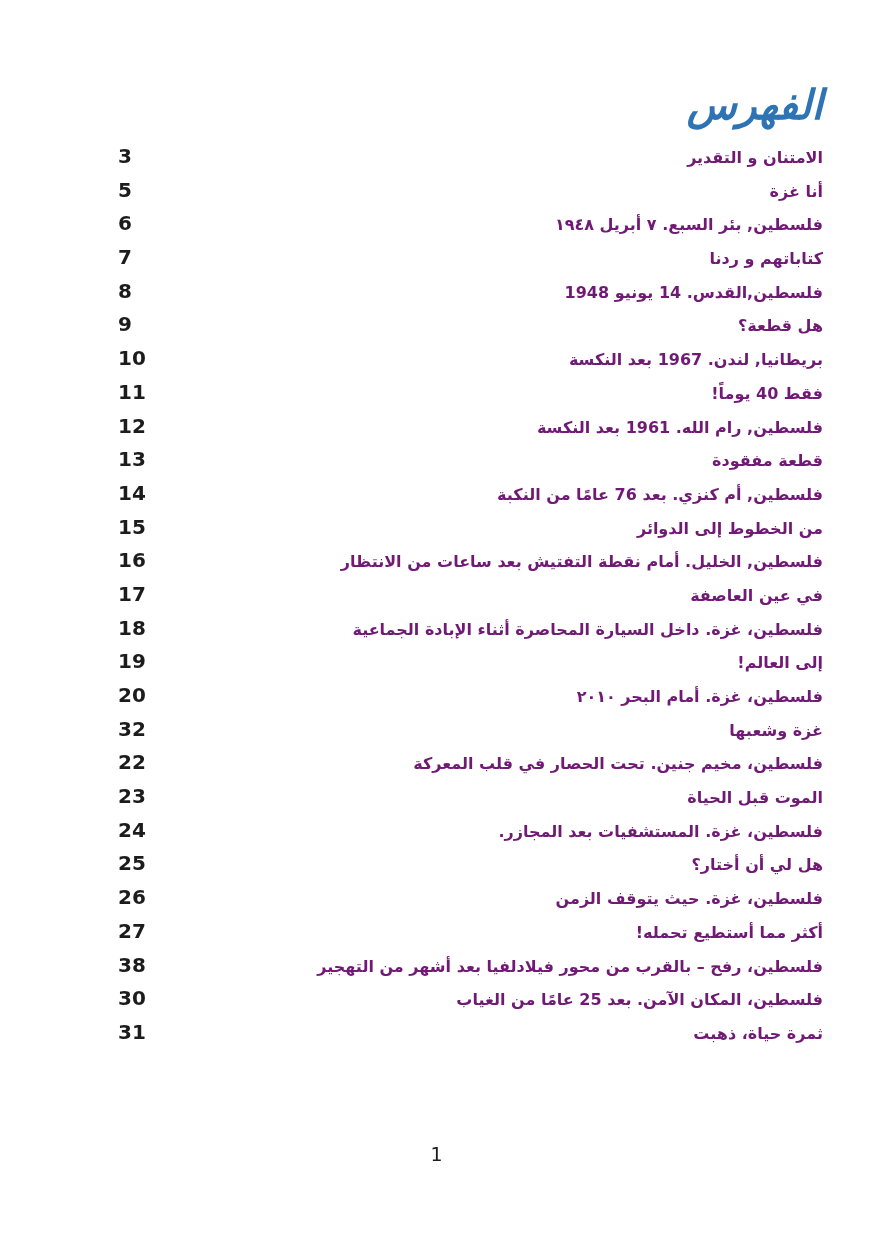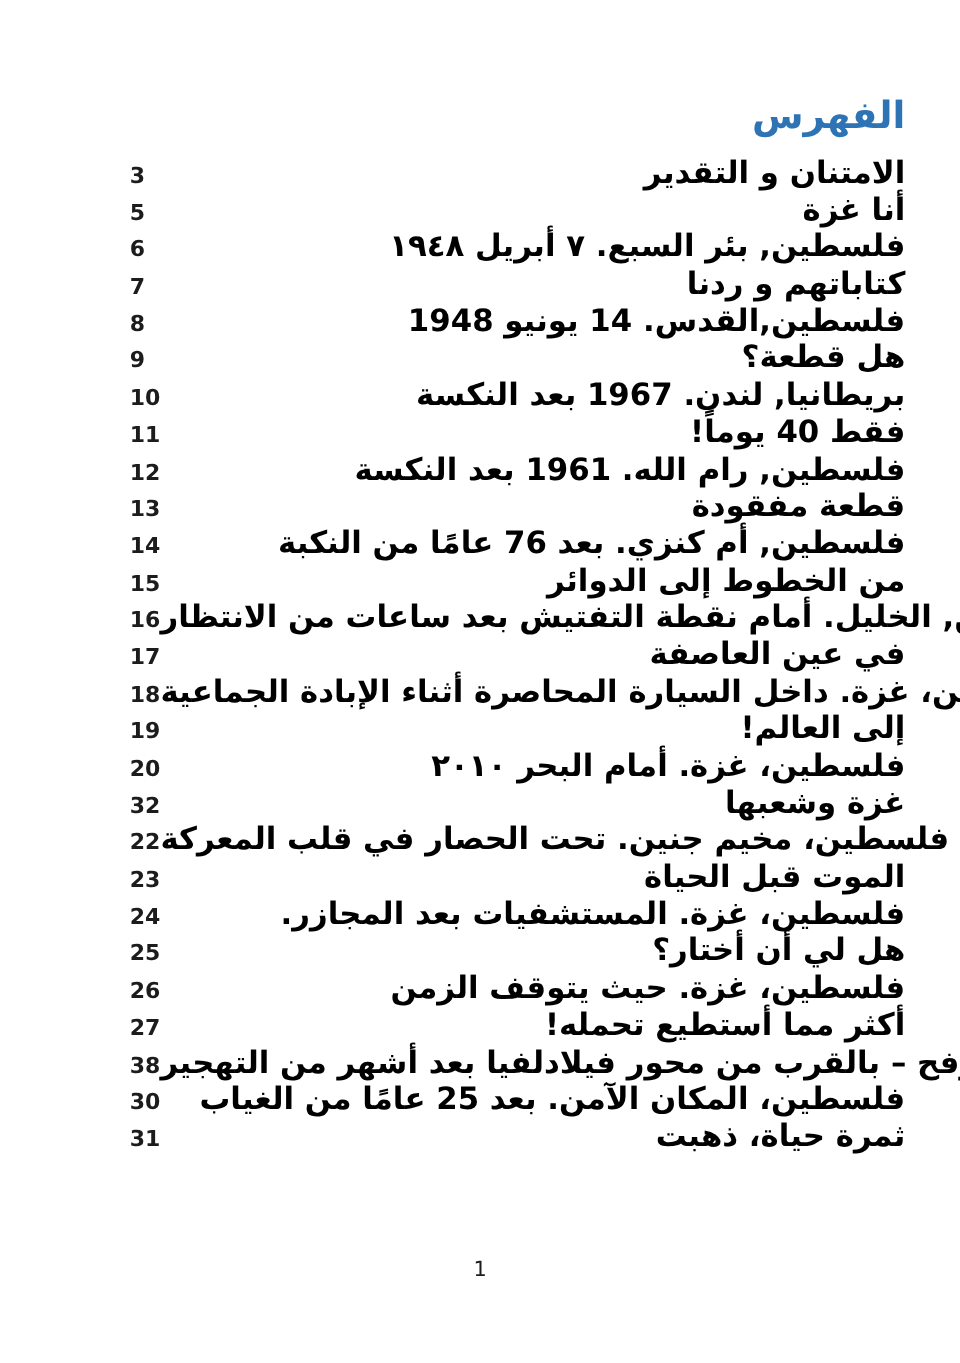--- a/index.html
+++ b/index.html
@@ -16,24 +16,25 @@
     font-family: "DejaVu Sans", sans-serif;
     color: #1c1c1c;
     overflow: hidden;
     box-sizing: border-box;
   }
   .doc-title {
     margin: 0;
     padding: 86px 50px 0 0;
     text-align: right;
     direction: rtl;
-    font-size: 34px;
+    font-size: 41px;
     line-height: 38px;
     font-weight: 600;
     color: #2E74B5;
+    font-style: italic;
   }
   .toc {
     margin-top: 16px;
     padding: 0 50px 0 118px;
   }
   .toc-row {
     display: flex;
     align-items: baseline;
     height: 33.7px;
     line-height: 33.7px;
@@ -43,23 +44,23 @@
     direction: ltr;
     text-align: left;
     font-size: 20px;
     font-weight: bold;
     color: #1c1c1c;
   }
   .toc-label {
     flex: 1 1 auto;
     direction: rtl;
     text-align: right;
-    font-size: 28px;
+    font-size: 16px;
     font-weight: bold;
-    color: #000000;
+    color: #701a75;
     white-space: nowrap;
   }
   .page-footer {
     position: absolute;
     bottom: 74px;
     left: 0;
     width: 100%;
     text-align: center;
     font-size: 19px;
     font-weight: normal;

